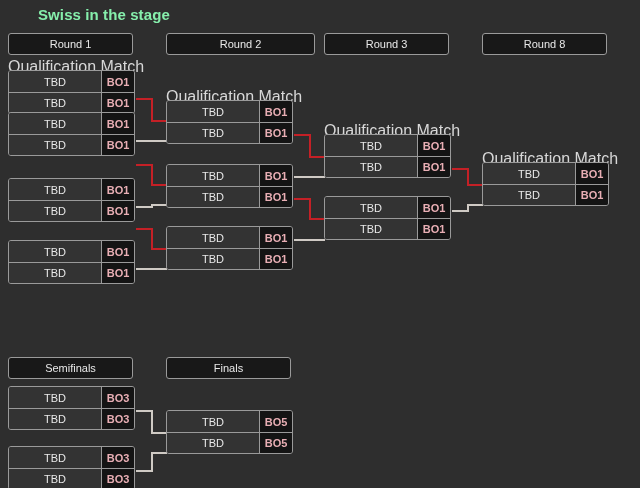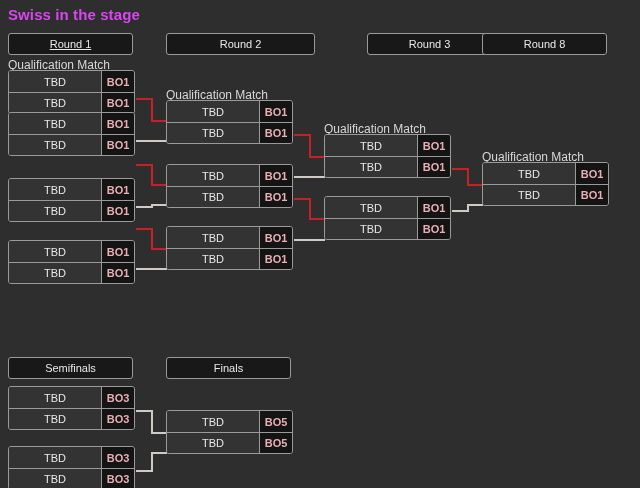--- a/index.html
+++ b/index.html
@@ -13,25 +13,26 @@
     position: relative;
     overflow: hidden;
     font-family: "Liberation Sans", sans-serif;
     -webkit-font-smoothing: antialiased;
   }
   #bracket-root { position: absolute; inset: 0; }
 
   
   .section-title {
     position: absolute;
-    color: #d946ef;
+    color: #86efac;
     font-size: 15px;
     font-weight: bold;
     letter-spacing: 0.1px;
     white-space: nowrap;
+    margin-left: 30px;
   }
 
   
   .round-tab {
     position: absolute;
     height: 22px;
     box-sizing: border-box;
     background: #181818;
     border: 1px solid #9a9a9a;
     border-radius: 3px;
@@ -81,42 +82,42 @@
     color: #e8aeb4;
     font-size: 11px;
     font-weight: bold;
     white-space: nowrap;
   }
 
   
   .match-label {
     position: absolute;
     color: #d8d8d8;
-    font-size: 12px;
-    text-align: left;
+    font-size: 16px;
+    text-align: center;
     white-space: nowrap;
   }
 
   
   .conn {
     position: absolute;
   }
   .conn-red   { background: #c42026; }
   .conn-gray  { background: #cfcac4; }
 </style>
 </head>
 <body>
 
 <div id="bracket-root">
 
   <div class="section-title" style="left:8px; top:6px;">Swiss in the stage</div>
 
-  <div class="round-tab" style="left:8px; top:33px; width:125px;text-decoration:underline;">Round 1</div>
+  <div class="round-tab" style="left:8px; top:33px; width:125px;">Round 1</div>
   <div class="round-tab" style="left:166px; top:33px; width:149px;">Round 2</div>
-  <div class="round-tab" style="left:324px; top:33px; width:125px;margin-left:43px;">Round 3</div>
+  <div class="round-tab" style="left:324px; top:33px; width:125px;">Round 3</div>
   <div class="round-tab" style="left:482px; top:33px; width:125px;">Round 8</div>
 
   <div class="conn conn-red" style="left:136px; top:98px;  width:17px; height:2px;"></div>
   <div class="conn conn-red" style="left:151px; top:98px;  width:2px;  height:24px;"></div>
   <div class="conn conn-red" style="left:151px; top:120px; width:16px; height:2px;"></div>
 
   <div class="conn conn-gray" style="left:136px; top:140px; width:17px; height:2px;"></div>
   <div class="conn conn-gray" style="left:151px; top:140px; width:2px;  height:2px;"></div>
   <div class="conn conn-gray" style="left:151px; top:140px; width:16px; height:2px;"></div>
 

